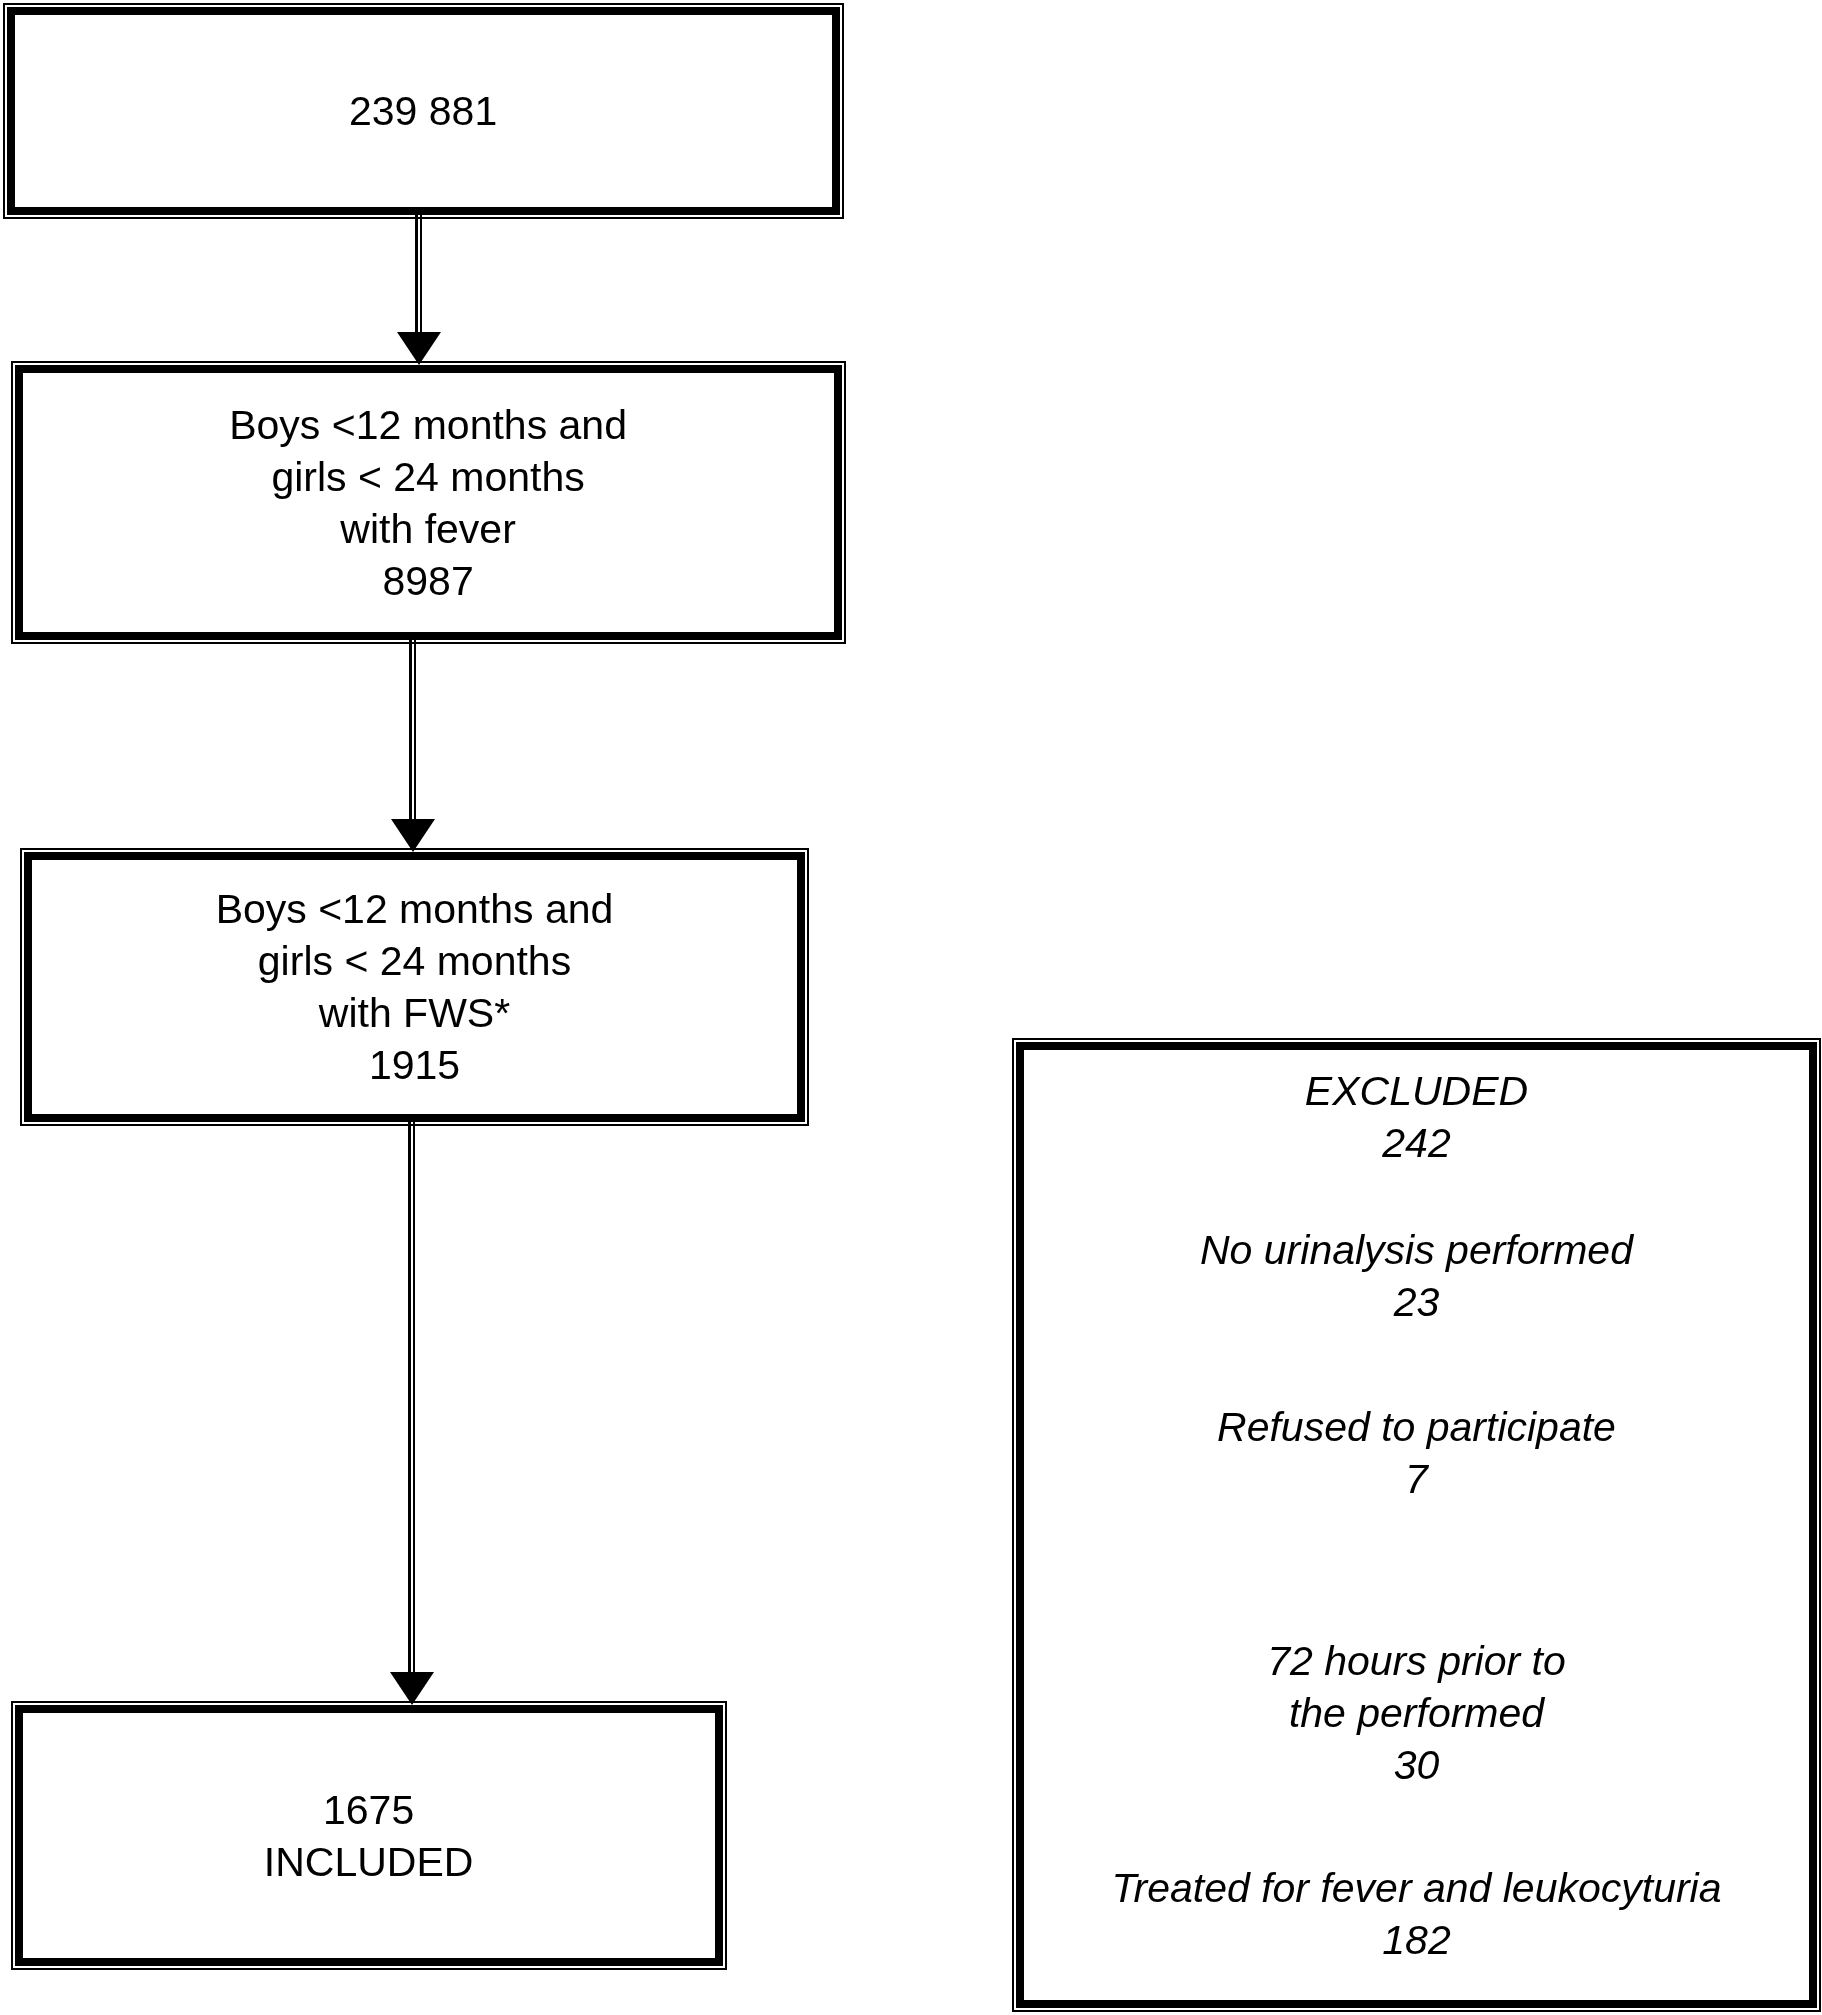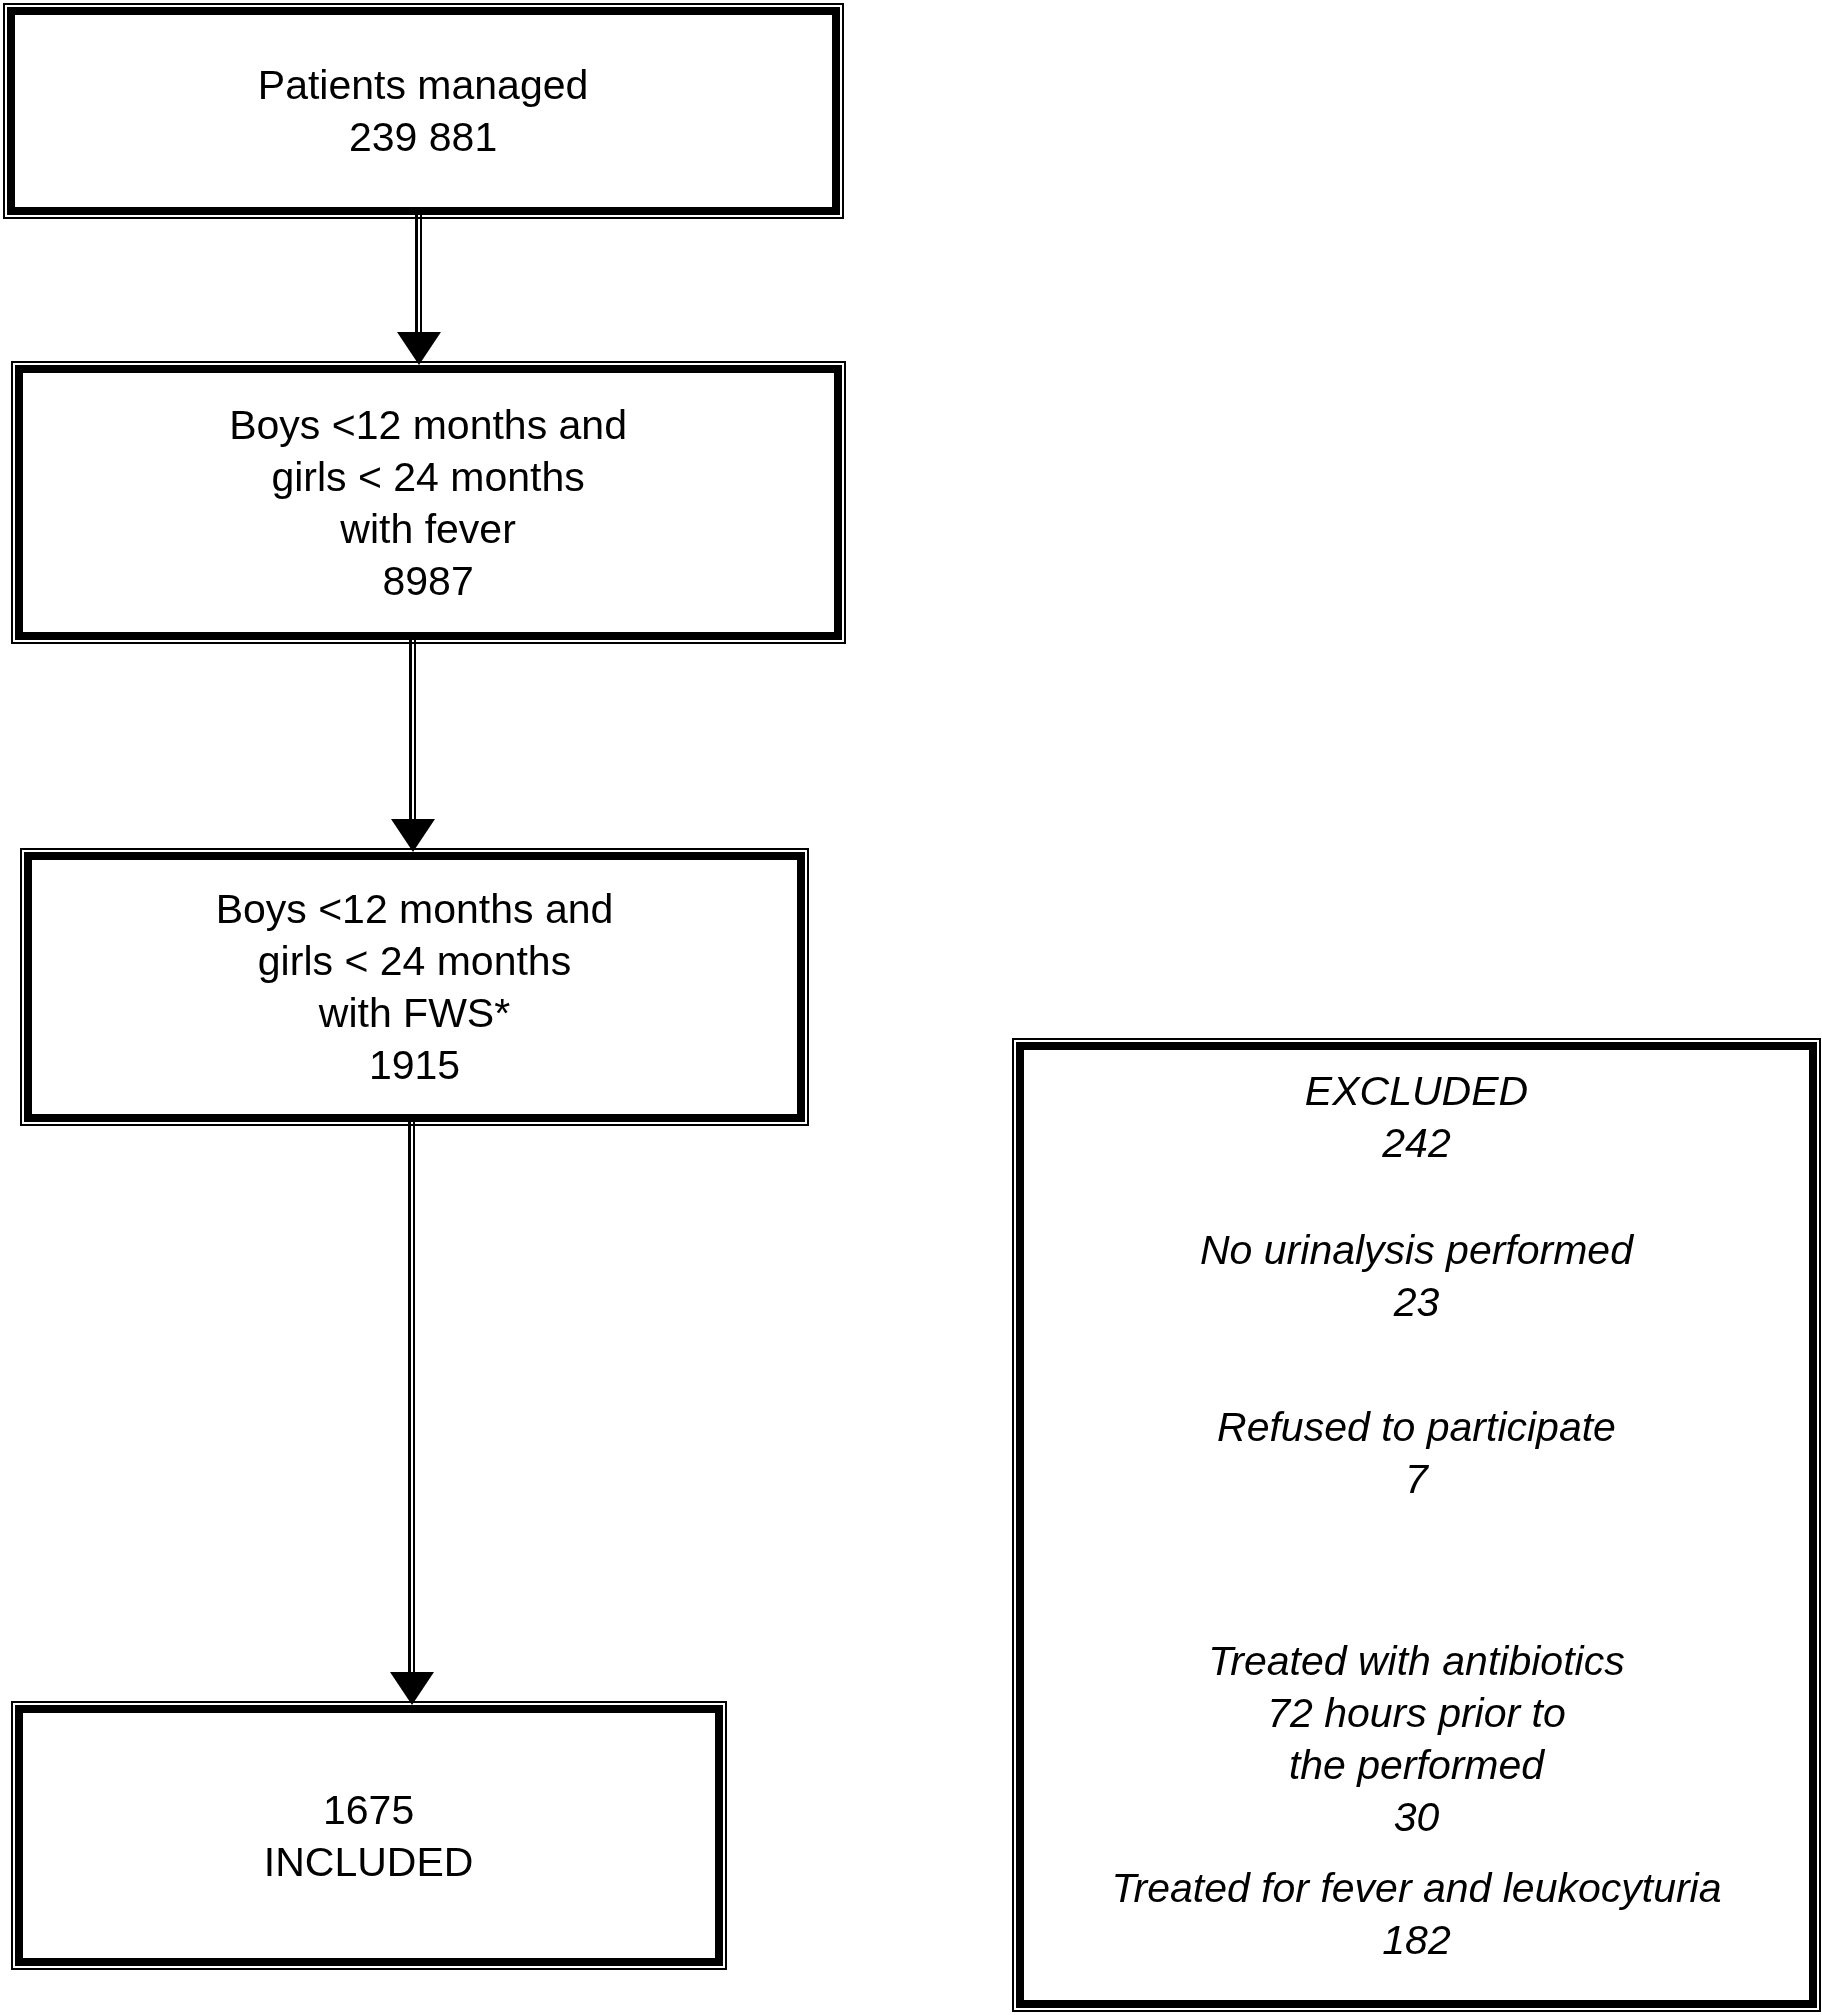--- a/index.html
+++ b/index.html
@@ -69,21 +69,20 @@
   #rblock-2 { top: 351px; }
   #rblock-3 { top: 585px; }
   #rblock-4 { top: 812px; }
 </style>
 </head>
 <body>
 
 <div id="canvas">
 
   <div class="dbox center-flex" id="box-patients">
-    <div class="line">Patients managed</div>
     <div class="line">239 881</div>
   </div>
 
   <div class="arrow-shaft" id="arrow1-shaft"></div>
   <div class="arrow-head" id="arrow1-head"></div>
 
   <div class="dbox center-flex" id="box-fever">
     <div class="line">Boys &lt;12 months and</div>
     <div class="line">girls &lt; 24 months</div>
     <div class="line">with fever</div>
@@ -115,21 +114,20 @@
     </div>
     <div class="rblock" id="rblock-1">
       <div class="line">No urinalysis performed</div>
       <div class="line">23</div>
     </div>
     <div class="rblock" id="rblock-2">
       <div class="line">Refused to participate</div>
       <div class="line">7</div>
     </div>
     <div class="rblock" id="rblock-3">
-      <div class="line">Treated with antibiotics</div>
       <div class="line">72 hours prior to</div>
       <div class="line">the performed</div>
       <div class="line">30</div>
     </div>
     <div class="rblock" id="rblock-4">
       <div class="line">Treated for fever and leukocyturia</div>
       <div class="line">182</div>
     </div>
   </div>
 

